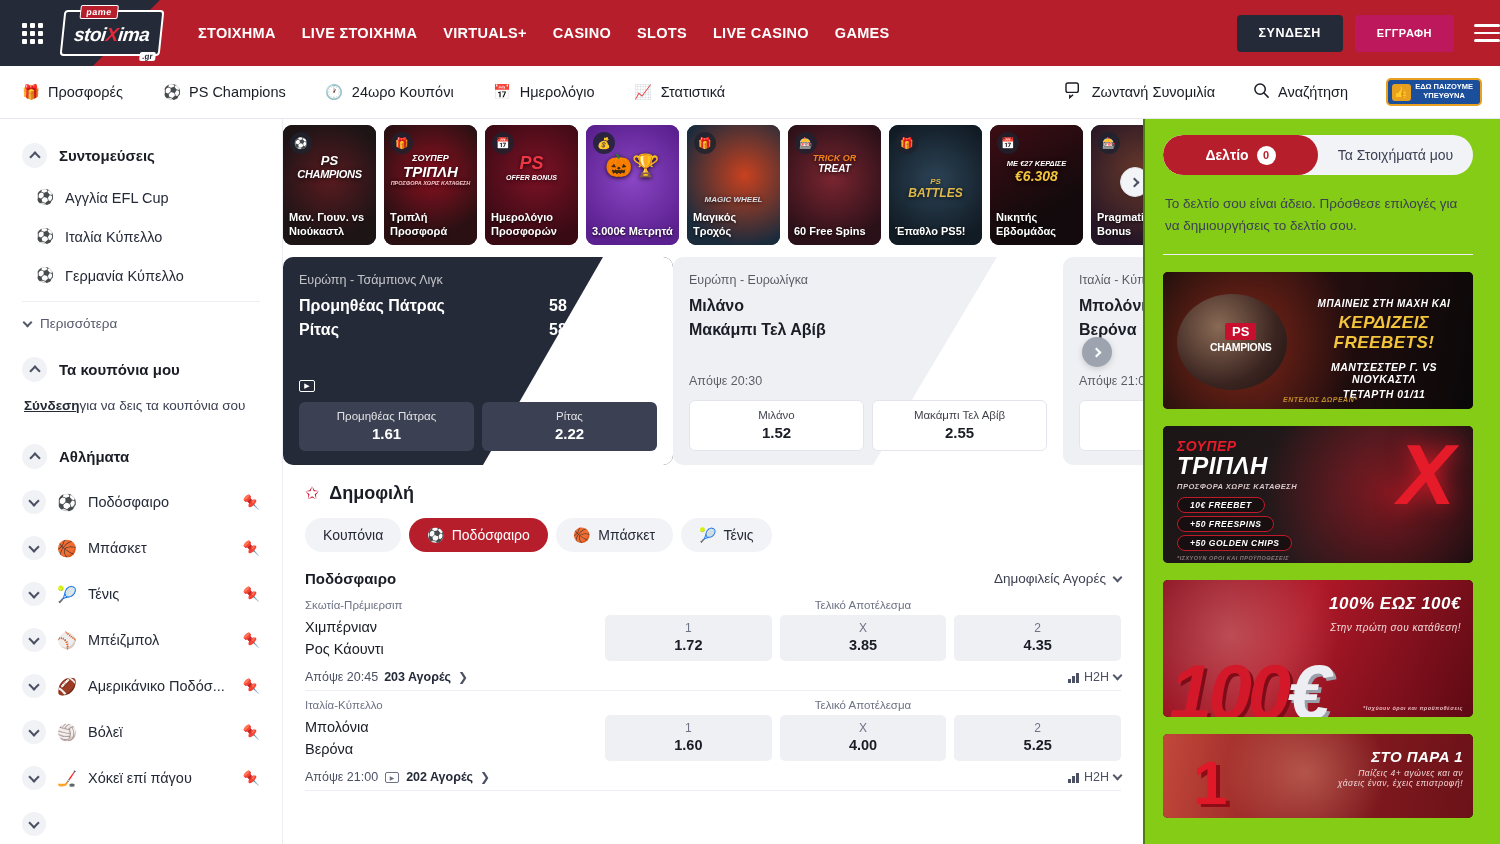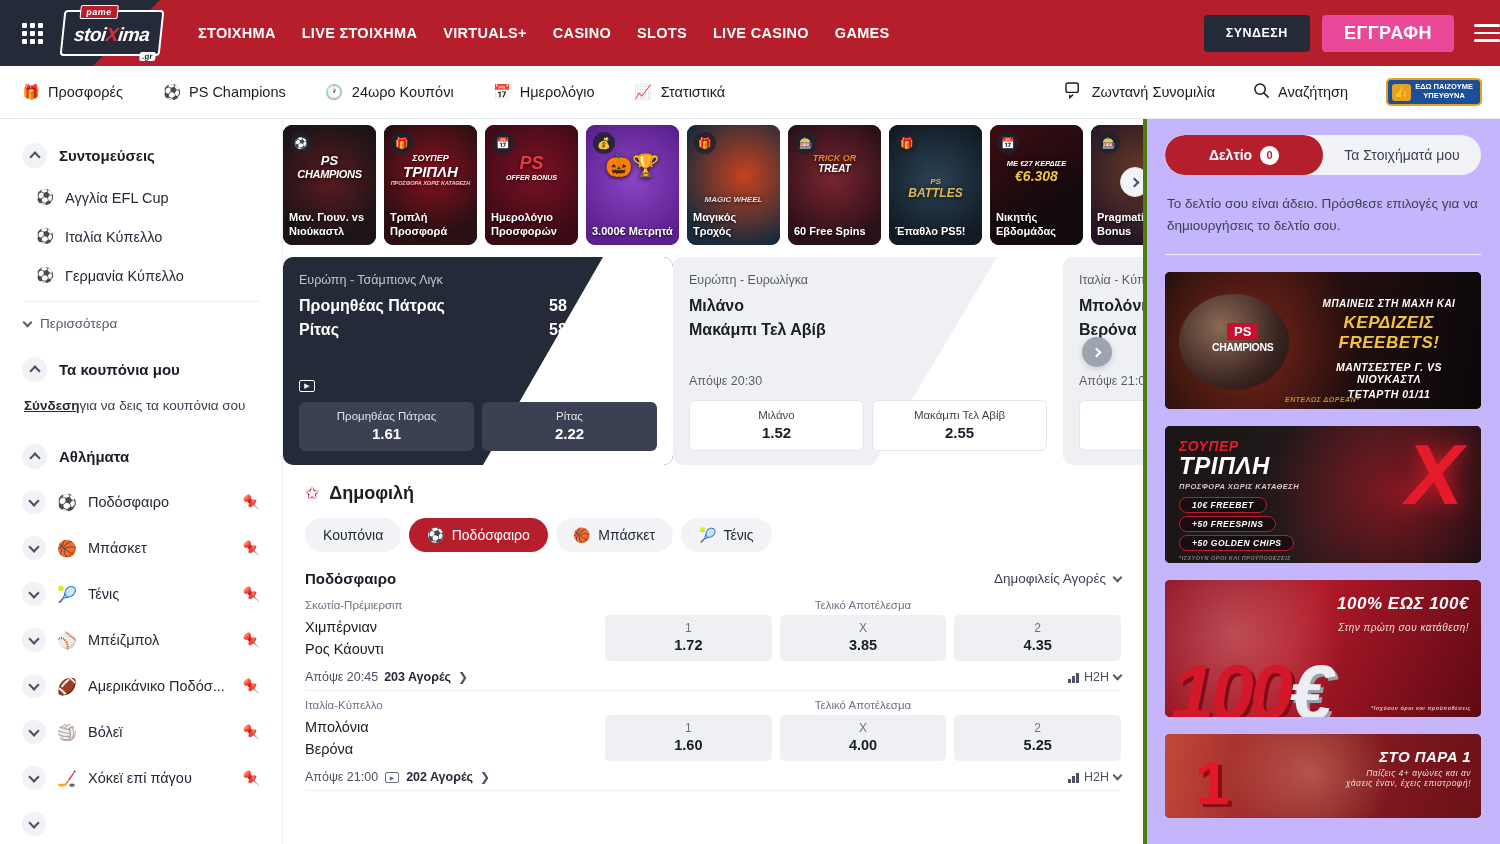--- a/index.html
+++ b/index.html
@@ -61,22 +61,22 @@
     letter-spacing: .3px; white-space: nowrap; cursor: pointer;
   }
 
   .topbar-right { margin-left: auto; display: flex; align-items: center; gap: 12px; }
   .btn-login {
     background: #252a38; color: #fff; border: none; border-radius: 4px;
     height: 37px; padding: 0 22px; font-size: 12.5px; font-weight: bold;
     letter-spacing: .5px; cursor: pointer; font-family: inherit;
   }
   .btn-register {
-    background: #ec4899; color: #fff; border: none; border-radius: 4px;
-    height: 37px; padding: 0 22px; font-size: 18px; font-weight: bold;
+    background: #be185d; color: #fff; border: none; border-radius: 4px;
+    height: 37px; padding: 0 22px; font-size: 11px; font-weight: bold;
     letter-spacing: .5px; cursor: pointer; font-family: inherit;
   }
   .burger { width: 26px; display: flex; flex-direction: column; gap: 5px; cursor: pointer; margin-left: 8px; }
   .burger i { display: block; height: 2.5px; background: #fff; border-radius: 2px; }
 
   
   .subnav {
     height: 53px; background: #fff; border-bottom: 1px solid #e6e8ee;
     display: flex; align-items: center; padding: 0 18px 0 22px;
   }
@@ -253,22 +253,22 @@
   }
   .markets-count { font-weight: bold; color: #252a38; margin-left: 6px; }
   .arrow-r { margin-left: 7px; color: #4b5063; font-size: 12px; }
   .h2h { margin-left: auto; display: flex; align-items: center; gap: 5px; font-size: 12.5px; color: #4b5063; cursor: pointer; }
   .bars { display: inline-flex; align-items: flex-end; gap: 1.5px; height: 11px; }
   .bars i { width: 2.5px; background: #4b5063; display: block; }
   .bars i:nth-child(1){height:4px} .bars i:nth-child(2){height:7px} .bars i:nth-child(3){height:10px}
 
   
   .rightpanel {
-    width: 357px; background: #c4b5fd; border-left: 4px solid #4d7c0f;
-    padding: 16px 19px 0 18px; overflow: hidden;
+    width: 357px; background: #84cc16; border-left: 2px solid #4d7c0f;
+    padding: 16px 27px 0 18px; overflow: hidden;
   }
   .slip-tabs {
     display: flex; background: #f2f3f7; border-radius: 20px; height: 40px;
     overflow: hidden;
   }
   .slip-tab {
     flex: 1; display: flex; align-items: center; justify-content: center; gap: 8px;
     font-size: 14px; cursor: pointer; color: #3c4152;
   }
   .slip-tab.active { background: #b71e2c; color: #fff; font-weight: bold; border-radius: 20px; }

